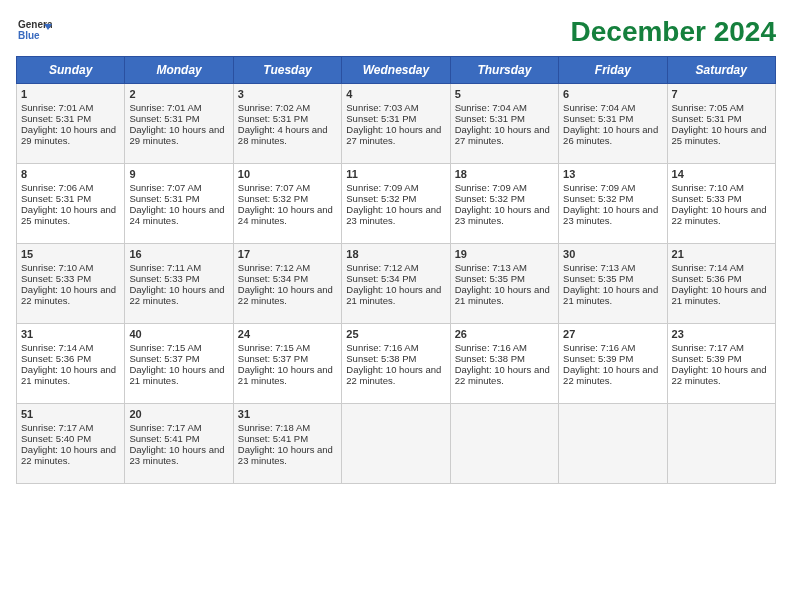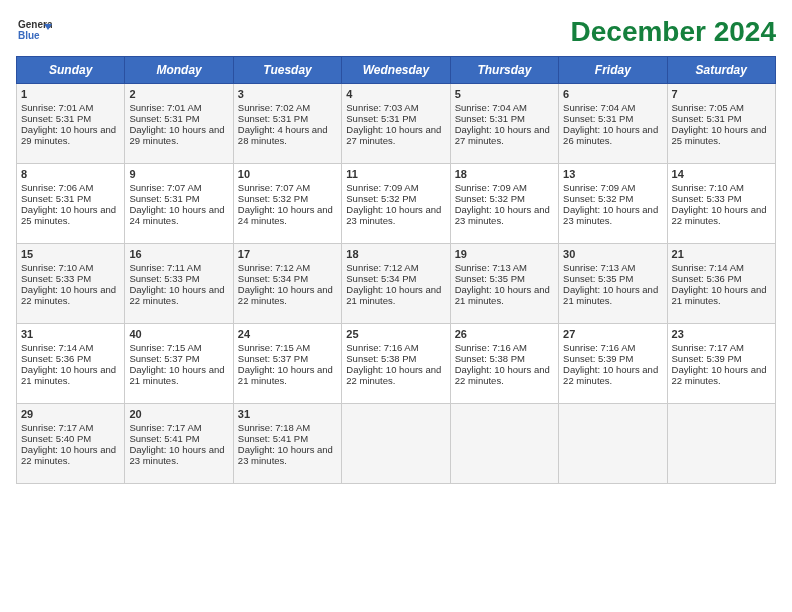--- a/index.html
+++ b/index.html
@@ -276,21 +276,21 @@
         </td>
         <td>
           <span class="day-number">23</span>
           <div>Sunrise: 7:17 AM</div>
           <div>Sunset: 5:39 PM</div>
           <div>Daylight: 10 hours and 22 minutes.</div>
         </td>
       </tr>
       <tr>
         <td>
-          <span class="day-number">29</span>
+          <span class="day-number">51</span>
           <div>Sunrise: 7:17 AM</div>
           <div>Sunset: 5:40 PM</div>
           <div>Daylight: 10 hours and 22 minutes.</div>
         </td>
         <td>
           <span class="day-number">20</span>
           <div>Sunrise: 7:17 AM</div>
           <div>Sunset: 5:41 PM</div>
           <div>Daylight: 10 hours and 23 minutes.</div>
         </td>

